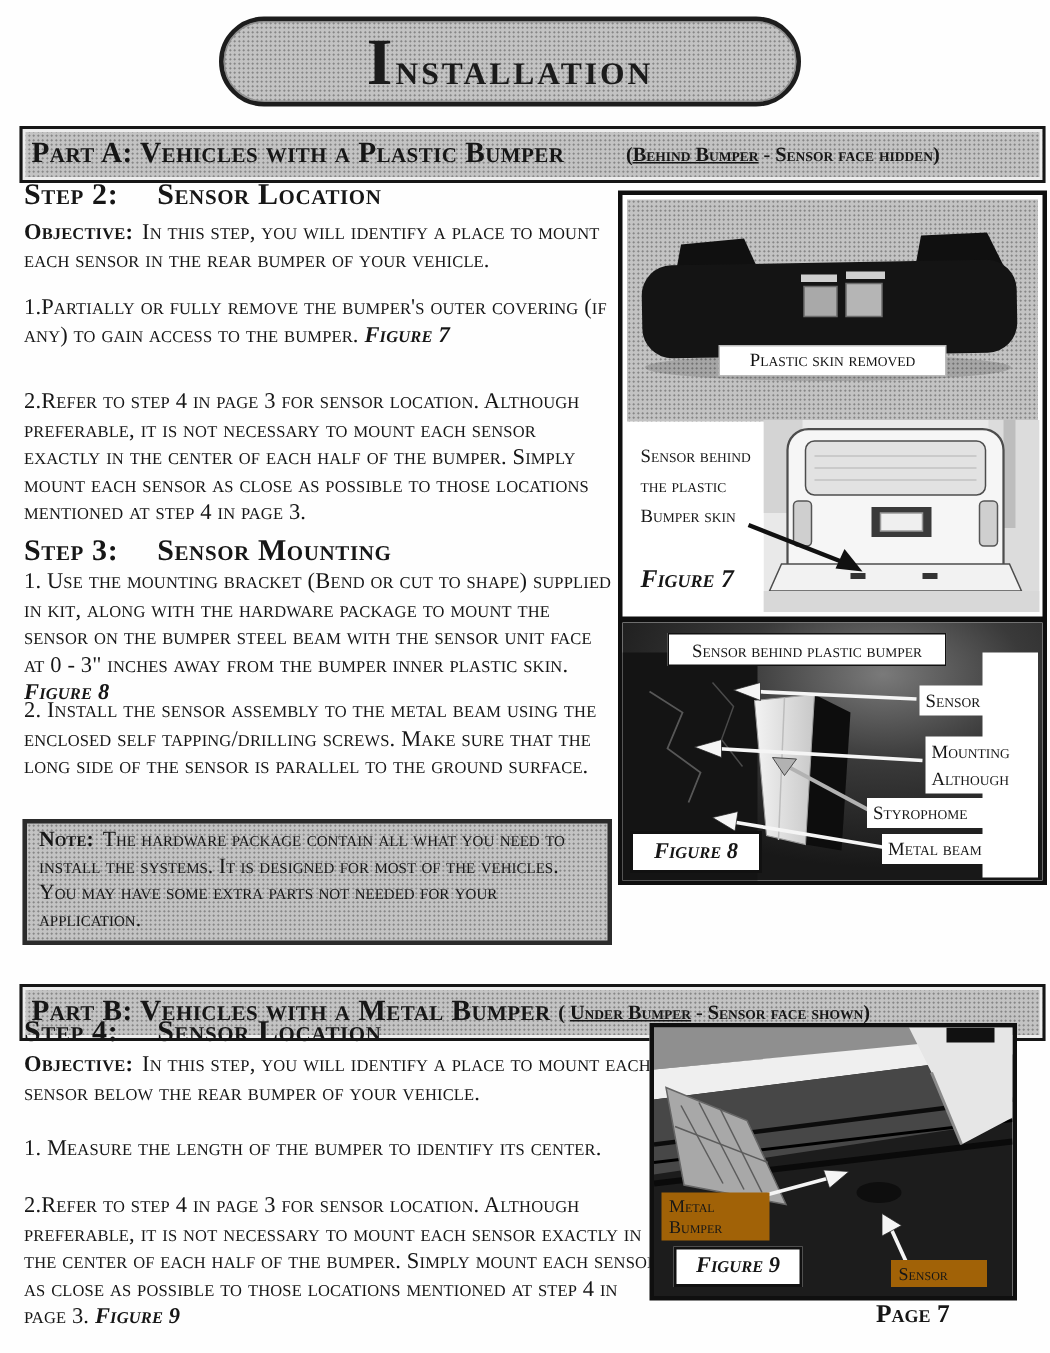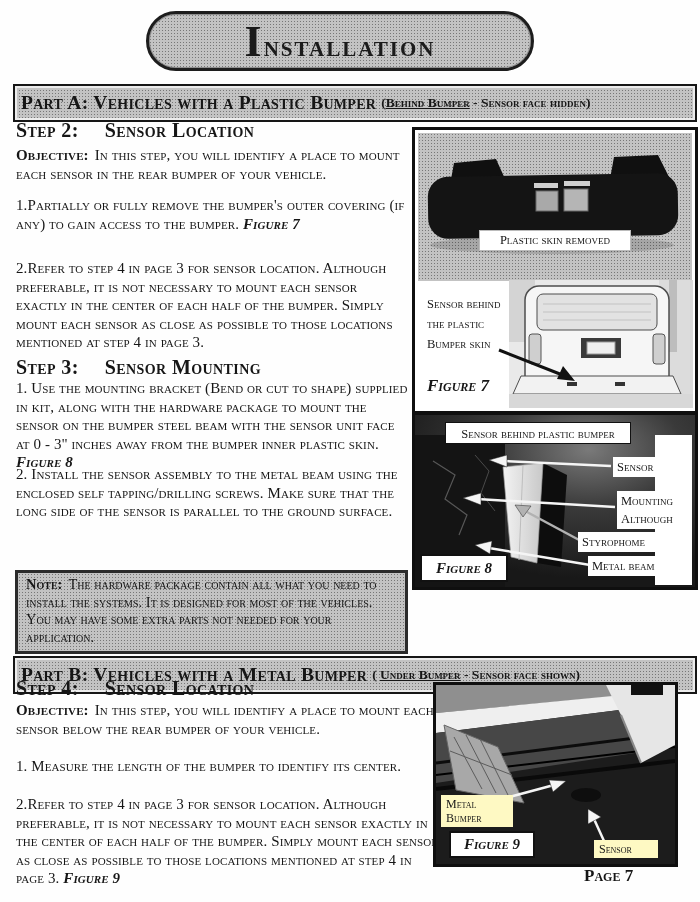--- a/index.html
+++ b/index.html
@@ -10,35 +10,35 @@
         background-size:3px 3px;}
   
   .title-banner{position:absolute;left:146px;top:11px;width:388px;height:60px;border:3px solid #1d1d1d;
         border-radius:32px;display:flex;align-items:center;justify-content:center;box-sizing:border-box;
         box-shadow:inset 0 0 0 1px #8f8f8f;}
   .title-text{font-size:30px;font-weight:bold;letter-spacing:2px;color:#1b1b1b;}
   .title-text::first-letter{font-size:44px;}
   
   .part-bar{position:absolute;left:13px;width:684px;height:38px;border:2px solid #161616;
         box-shadow:inset 0 0 0 2px #ececec;display:flex;align-items:center;padding:0 6px;box-sizing:border-box;}
-  #part-a{top:84px;} #part-b{top:612px;margin-top:44px;}
+  #part-a{top:84px;gap:36px;} #part-b{top:612px;margin-top:44px;}
   .part-main{font-weight:bold;font-size:19.5px;letter-spacing:.3px;white-space:nowrap;}
   .part-paren{font-weight:bold;font-size:13.5px;margin-left:5px;white-space:nowrap;}
   .part-paren .u{text-decoration:underline;}
   
   .step-heading{position:absolute;left:16px;font-weight:bold;font-size:20px;letter-spacing:.4px;}
   .step-heading .t{margin-left:26px;}
   #h-step2{top:119px;} #h-step3{top:356px;} #h-step4{top:677px;}
   .para{position:absolute;left:16px;width:392px;font-size:15px;line-height:18.5px;letter-spacing:.1px;}
   #obj2{top:146px;} #s2i1{top:196px;} #s2i2{top:259px;}
   #s3i1{top:379px;} #s3i2{top:465px;}
   #obj4{top:701px;width:420px;} #s4i1{top:757px;width:420px;} #s4i2{top:795px;width:424px;}
   .b{font-weight:bold;margin-right:6px;}
   .figref{font-weight:bold;font-style:italic;}
-  .note-box{position:absolute;left:15px;top:570px;width:393px;border:3px solid #2b2b2b;
+  .note-box{position:absolute;left:15px;top:546px;width:393px;border:3px solid #2b2b2b;
         padding:3px 8px 5px;box-sizing:border-box;font-size:14.5px;line-height:17.5px;}
   .page-num{position:absolute;left:584px;top:866px;font-weight:bold;font-size:17px;}
   
   .fig{position:absolute;border:3px solid #0f0f0f;background:#ffffff;box-sizing:border-box;}
   #fig7{left:412px;top:127px;width:286px;height:287px;}
   #fig8{left:412px;top:412px;width:286px;height:178px;}
   #fig9{left:433px;top:682px;width:245px;height:185px;}
   .layer{position:absolute;}
   .fig7-photo{left:3px;top:3px;width:274px;height:148px;}
   .photo-label{position:absolute;background:#fff;color:#111;font-size:12.5px;text-align:center;line-height:19px;}
@@ -50,21 +50,21 @@
   .arrows{left:0;top:0;width:100%;height:100%;pointer-events:none;}
   .f8lbl{position:absolute;background:#fff;font-size:12.5px;line-height:18px;padding:1px 4px;box-sizing:border-box;}
   #f8-top{left:30px;top:7px;width:186px;height:22px;text-align:center;border:1px solid #111;line-height:20px;}
   #f8-sensor{left:198px;top:42px;width:78px;}
   #f8-mount{left:202px;top:76px;width:74px;}
   #f8-styro{left:163px;top:117px;width:113px;}
   #f8-metal{left:173px;top:141px;width:103px;}
   .capbox{position:absolute;background:#fff;border:2px solid #111;text-align:center;
         font-weight:bold;font-style:italic;}
   #cap8{left:5px;top:139px;width:84px;height:24px;font-size:15px;line-height:24px;}
-  .f9lbl{position:absolute;background:#fef9c3;font-size:12px;line-height:14px;padding:2px 5px;box-sizing:border-box;}
+  .f9lbl{position:absolute;background:#a16207;font-size:12px;line-height:14px;padding:2px 5px;box-sizing:border-box;}
   #f9-bumper{left:5px;top:110px;width:72px;}
   #f9-sensor{left:158px;top:155px;width:64px;}
   #cap9{left:13px;top:146px;width:82px;height:23px;font-size:15px;line-height:23px;}
 </style>
 </head>
 <body>
 
 <div class="page">
 
   <div class="title-banner stipple">

